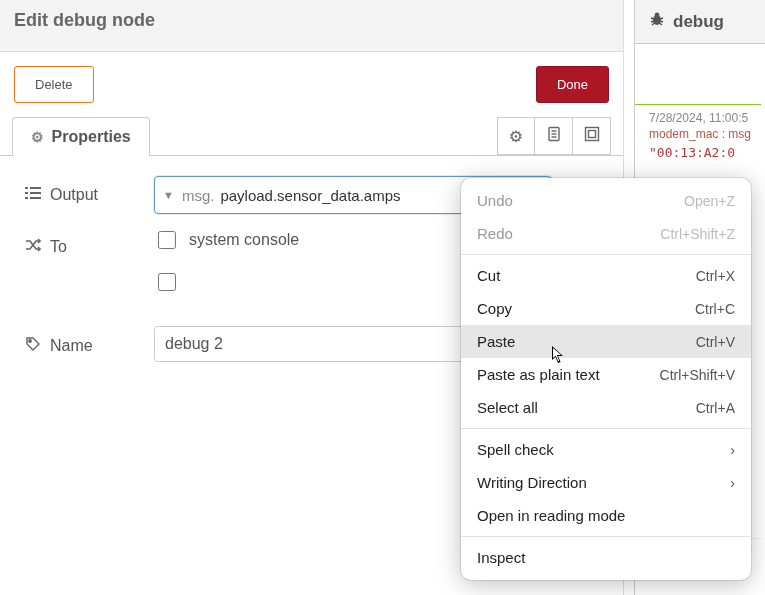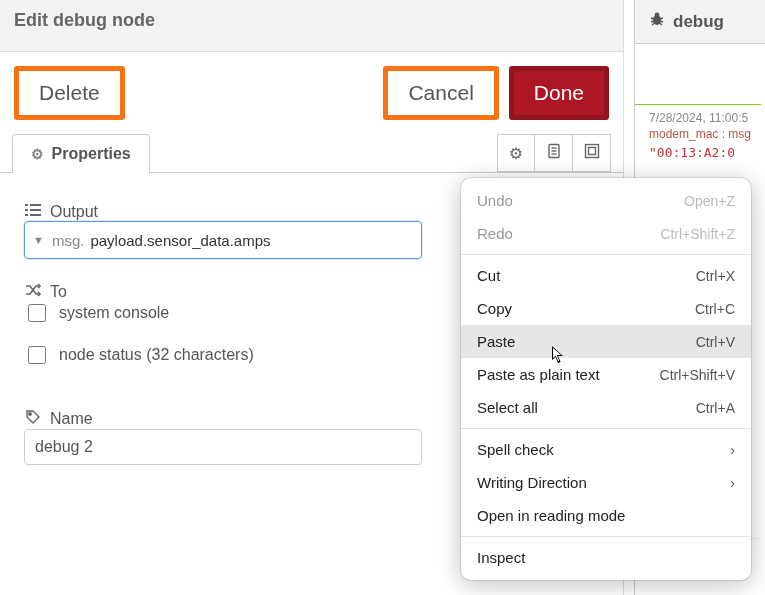--- a/index.html
+++ b/index.html
@@ -30,24 +30,24 @@
     height: 52px;
   }
   .button-row {
     padding: 14px;
     display: flex;
     justify-content: space-between;
     align-items: center;
   }
   .btn {
     padding: 10px 20px;
-    font-size: 21px;
+    font-size: 13px;
     border-radius: 3px;
     cursor: pointer;
-    border: 5px solid #f97316;
+    border: 1px solid #f97316;
     background: #fff;
     color: #555;
   }
   .btn-delete { color: #555; }
   .btn-cancel { margin-right: 10px; }
   .btn-done {
     background: #ad1625;
     border-color: #911220;
     color: #fff;
   }
@@ -89,21 +89,20 @@
   .icon-btn + .icon-btn { border-left: none; }
   .form {
     padding: 20px 24px;
     font-size: 16px;
     color: #555;
   }
   .form-row {
     display: flex;
     align-items: flex-start;
     margin-bottom: 14px;
-    flex-direction: column;
   }
   .form-label {
     width: 130px;
     min-width: 130px;
     padding-top: 10px;
     display: flex;
     align-items: center;
     gap: 8px;
     font-size: 16px;
   }
@@ -246,21 +245,20 @@
 </head>
 <body>
 
 <div class="edit-panel">
 
   <div class="edit-header">Edit debug node</div>
 
   <div class="button-row">
     <button class="btn btn-delete">Delete</button>
     <div class="right-buttons">
-      <button class="btn btn-cancel">Cancel</button>
       <button class="btn btn-done">Done</button>
     </div>
   </div>
 
   <div class="tabs">
     <div class="tab">
       <span class="gear">⚙</span>
       <span>Properties</span>
     </div>
     <div class="tabs-spacer"></div>
@@ -322,21 +320,20 @@
         </span>
         <span>To</span>
       </div>
       <div style="flex:1">
         <label class="check-row">
           <input type="checkbox" style="">
           <span>system console</span>
         </label>
         <label class="check-row">
           <input type="checkbox" style="">
-          <span>node status (32 characters)</span>
         </label>
       </div>
     </div>
 
     <div class="form-row">
       <div class="form-label">
         <span class="fi">
           <svg width="16" height="16" viewBox="0 0 16 16" fill="none" stroke="#666" stroke-width="1.4">
             <path d="M2 2 h6 l6 6 l-6 6 l-6 -6 z"></path>
             <circle cx="5" cy="5" r="1.2" fill="#666"></circle>

